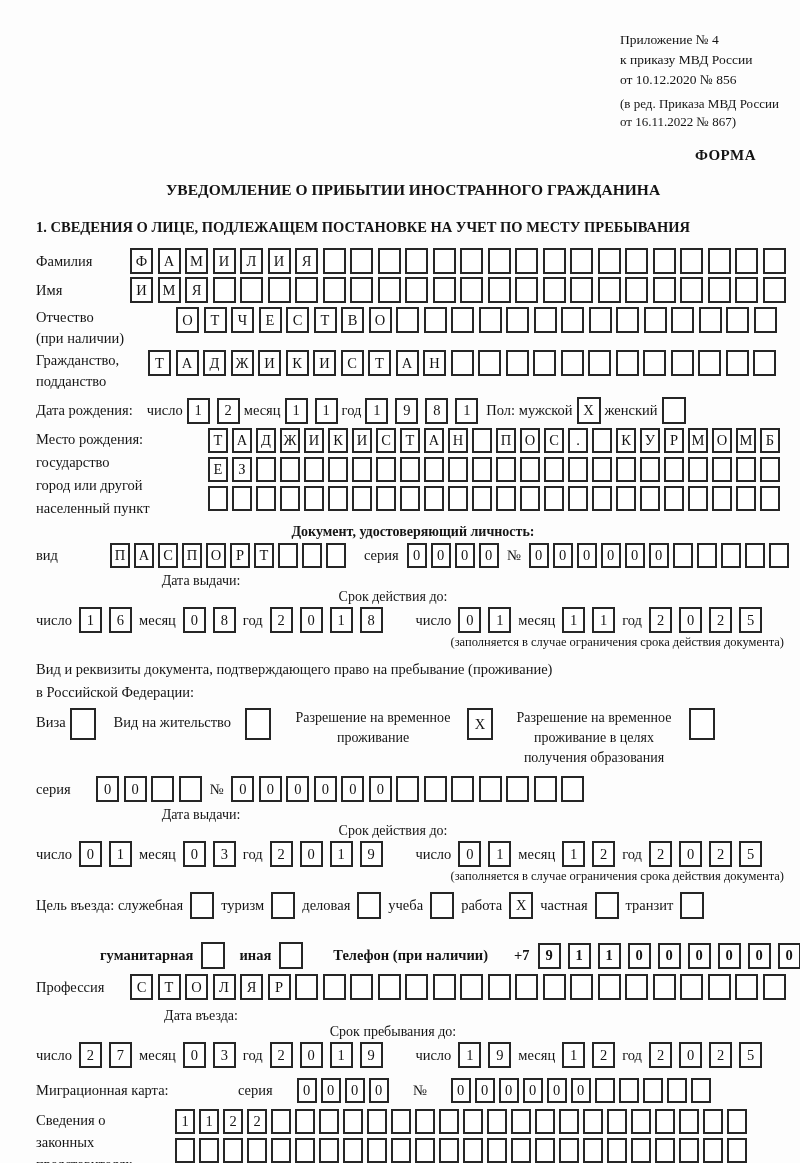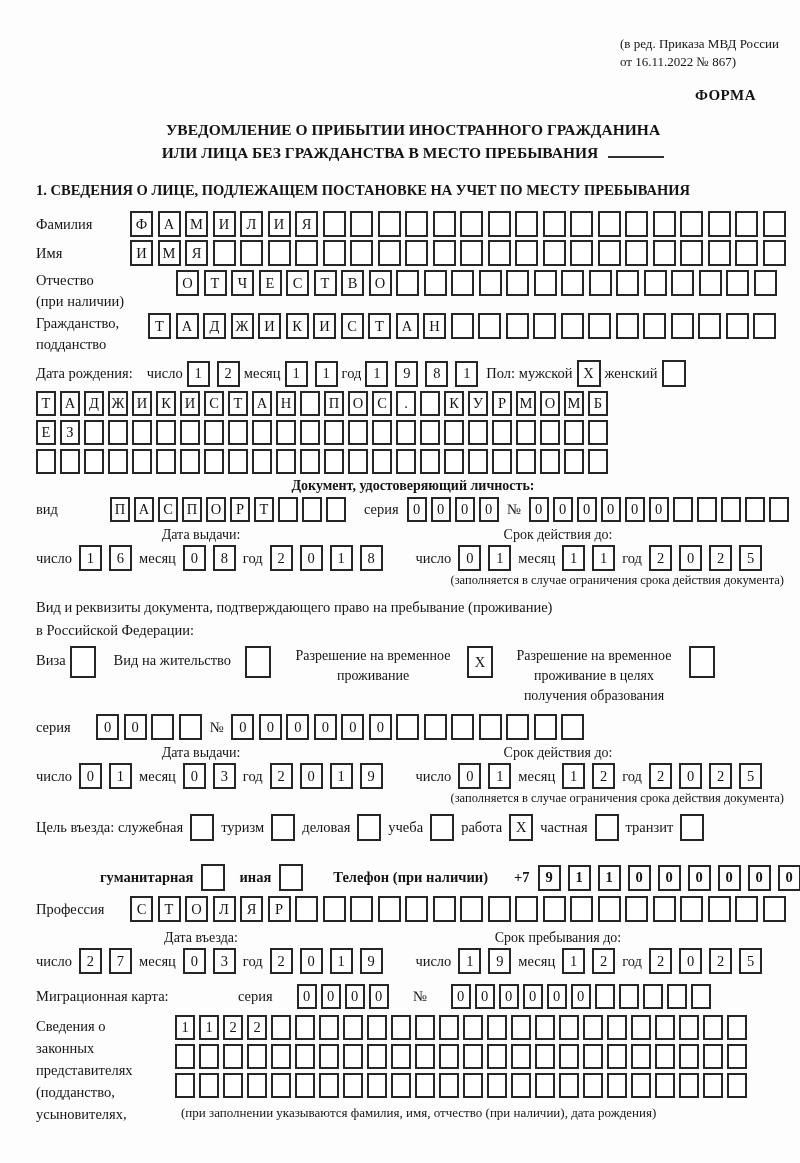--- a/index.html
+++ b/index.html
@@ -17,49 +17,51 @@
   .lab{font-size:14.5px;flex:none;}
   .lab2{font-size:14.5px;line-height:21px;flex:none;}
   .cells{display:flex;gap:4.5px;flex:none;}
   .cell{box-sizing:border-box;width:23px;height:26px;border:2px solid #262626;background:#fff;
         display:inline-flex;align-items:center;justify-content:center;font-size:14.5px;flex:none;}
   .cells.sm{gap:4px;}
   .cells.sm .cell{width:20px;height:25px;}
   .cells.dt{gap:7px;}
   .cb{width:24px;height:27px;}
   .cbv{width:26px;height:32px;}
-  .dhead{display:flex;margin-top:5px;}
+  .dhead{display:flex;margin-top:5px;flex-direction:column;}
   .dh{font-size:14px;text-align:center;}
   .dh.l{width:330px;}
   .dh.r{flex:1;padding-right:40px;}
   .drow{display:flex;justify-content:space-between;padding-right:28px;margin-top:2px;}
   .dgroup{display:flex;align-items:center;gap:7px;}
   .dnote{font-size:12.5px;text-align:right;padding-right:6px;margin-top:2px;}
   .para{font-size:14.5px;line-height:23px;margin-top:8px;}
   .ctr{text-align:center;font-size:14px;line-height:20px;}
   .dochdr{text-align:center;font-weight:bold;font-size:14px;margin-top:4px;}
   .stack{display:flex;flex-direction:column;gap:4px;}
   .repnote{font-size:13px;margin-top:7px;margin-left:6px;}
 </style>
 </head>
 <body>
 
 <div class="page">
 
+  <div class="hdr">
+    <div>Приложение № 4</div>
+    <div>к приказу МВД России</div>
+    <div>от 10.12.2020 № 856</div>
+  </div>
   <div class="hdr-ed">
     <div>(в ред. Приказа МВД России</div>
     <div>от 16.11.2022 № 867)</div>
   </div>
   <div class="forma">ФОРМА</div>
 
   <div class="title">
     <div>УВЕДОМЛЕНИЕ О ПРИБЫТИИ ИНОСТРАННОГО ГРАЖДАНИНА</div>
-    <div>
-      <span>ИЛИ ЛИЦА БЕЗ ГРАЖДАНСТВА В МЕСТО ПРЕБЫВАНИЯ</span><span class="blank"></span>
-    </div>
   </div>
 
   <div class="sec1">1. СВЕДЕНИЯ О ЛИЦЕ, ПОДЛЕЖАЩЕМ ПОСТАНОВКЕ НА УЧЕТ ПО МЕСТУ ПРЕБЫВАНИЯ</div>
 
   <div class="frow" style="margin-top:12px;">
     <span class="lab" style="width:94px;">Фамилия</span>
     <span class="cells">
         <span class="cell">Ф</span>
         <span class="cell">А</span>
         <span class="cell">М</span>
@@ -199,20 +201,26 @@
         <span class="cell">8</span>
         <span class="cell">1</span>
       </span>
     <span class="lab" style="margin-left:4px;">Пол: мужской</span>
     <span class="cell cb">X</span>
     <span class="lab">женский</span>
     <span class="cell cb"></span>
   </div>
 
   <div class="frow top" style="margin-top:4px;">
+    <span class="lab2" style="width:172px;line-height:23px;">
+      <span>Место рождения:</span><br>
+      <span>государство</span><br>
+      <span>город или другой</span><br>
+      <span>населенный пункт</span>
+    </span>
     <span class="stack">
       <span class="cells sm">
           <span class="cell">Т</span>
           <span class="cell">А</span>
           <span class="cell">Д</span>
           <span class="cell">Ж</span>
           <span class="cell">И</span>
           <span class="cell">К</span>
           <span class="cell">И</span>
           <span class="cell">С</span>

